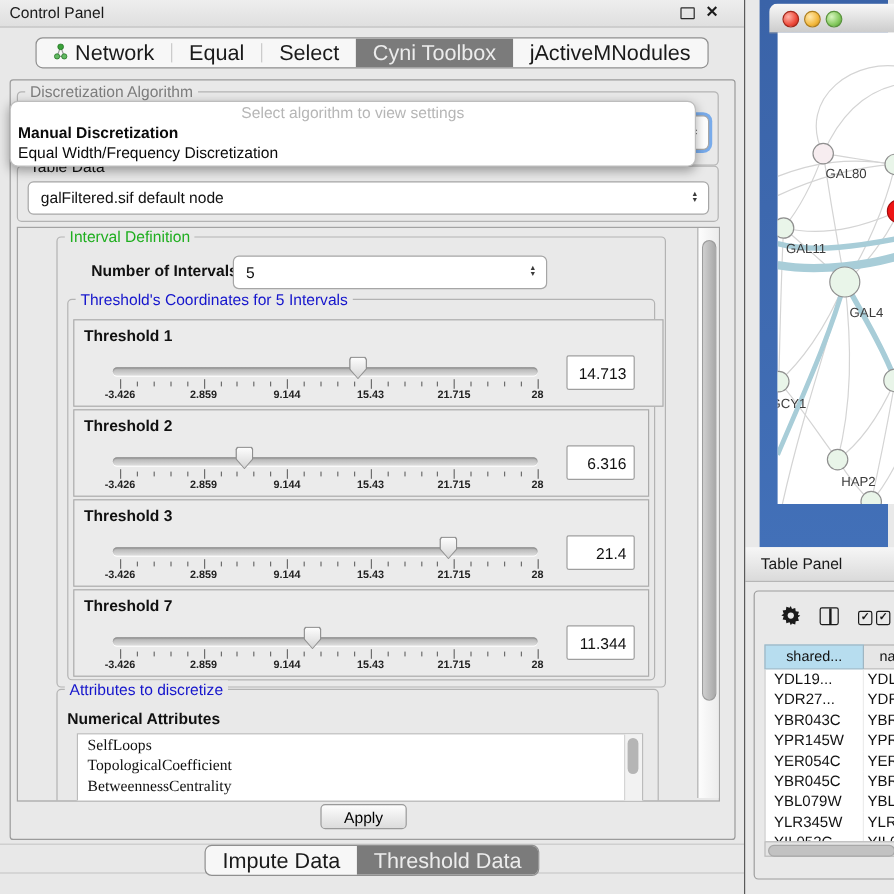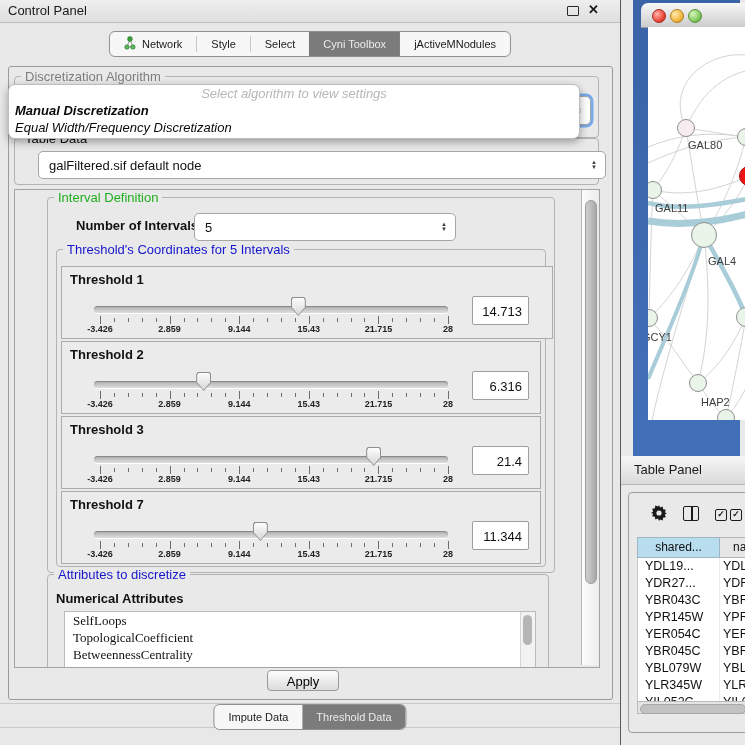--- a/index.html
+++ b/index.html
@@ -12,42 +12,42 @@
             border-bottom:1px solid #bdbdbd;}
   #titlebar .title{position:absolute;left:8px;top:3px;font-size:13px;color:#1a1a1a;}
   #float-icon{position:absolute;left:567px;top:6px;width:10px;height:8px;border:1.4px solid #2a2a2a;border-radius:1px;}
   #close-icon{position:absolute;left:588px;top:2px;font-size:13px;font-weight:900;color:#1a1a1a;}
 
   
   .tabbar{position:absolute;display:flex;align-items:stretch;background:#f7f7f7;border:1px solid #8f8f8f;
           border-radius:6px;overflow:hidden;height:24px;}
   #top-tabbar{top:31px;left:310px;transform:translateX(-50%);}
   #bottom-tabbar{top:704px;left:310px;transform:translateX(-50%);}
-  .tab{display:flex;align-items:center;gap:5px;padding:0 14px;font-size:11px;color:#1a1a1a;white-space:nowrap;}
+  .tab{display:flex;align-items:center;gap:5px;padding:0 14px;font-size:18px;color:#1a1a1a;white-space:nowrap;}
   .tab.selected{background:#7b7b7b;color:#ececec;}
   .tab-sep{width:1px;background:#c9c9c9;margin:4px 0;}
 
   
   #content-outer{position:absolute;left:8px;top:66px;width:603px;height:632px;background:#e9e9e9;
                  border:1px solid #9b9b9b;border-radius:3px;}
 
   .groupbox{position:absolute;border:1px solid #b3b3b3;border-radius:4px;}
   .legend{position:absolute;left:6px;top:-8px;background:#e9e9e9;padding:0 4px;font-size:13px;line-height:15px;}
 
   .combo{position:absolute;background:#fff;border:1px solid #a6a6a6;border-radius:5px;}
   .combo .val{position:absolute;left:10px;top:50%;transform:translateY(-50%);font-size:13px;color:#111;}
   .stepper{position:absolute;right:8px;top:50%;transform:translateY(-50%);display:flex;flex-direction:column;
            line-height:5px;font-size:6px;color:#3a3a3a;text-align:center;}
 
   
   #alg-combo{box-shadow:0 0 0 2.5px rgba(100,160,235,.85);}
 
   
   #algo-popup{position:absolute;left:8px;top:84px;width:570px;height:53px;background:#fff;border:1px solid #bdbdbd;
-              border-radius:7px;box-shadow:0 3px 9px rgba(0,0,0,.35);z-index:40;overflow:hidden;font-style:italic;}
+              border-radius:7px;box-shadow:0 3px 9px rgba(0,0,0,.35);z-index:40;overflow:hidden;}
   #algo-popup .ph{position:absolute;left:0;top:1px;width:100%;text-align:center;color:#b6b6b6;font-size:13px;}
   #algo-popup .opt1{position:absolute;left:6px;top:18px;font-weight:bold;font-size:13px;color:#0a0a0a;}
   #algo-popup .opt2{position:absolute;left:6px;top:35px;font-size:13px;color:#0a0a0a;}
 
   
   #scrollpane{position:absolute;left:14px;top:189px;width:584px;height:477px;border:1px solid #a3a3a3;
               background:#e9e9e9;overflow:hidden;}
   #sp-vsb{position:absolute;left:566px;top:0;width:17px;height:475px;background:linear-gradient(90deg,#fdfdfd,#ececec);
           border-left:1px solid #b3b3b3;}
   #sp-vsb .thumb{position:absolute;left:3px;top:10px;width:10px;height:382px;border-radius:6px;
@@ -145,21 +145,21 @@
                 <path d="M6 3 L3 11 M6 3 L9 11 M3 11 L9 11"></path>
               </g>
               <circle cx="6" cy="3" r="2.4" fill="#3aa13a" stroke="#1d701d" stroke-width=".6"></circle>
               <circle cx="3" cy="11" r="2.2" fill="#62b862" stroke="#1d701d" stroke-width=".6"></circle>
               <circle cx="9" cy="11" r="2.2" fill="#62b862" stroke="#1d701d" stroke-width=".6"></circle>
             </svg></span>
           <span>Network</span>
         </div>
         <div class="tab-sep"></div>
         <div class="tab">
-          <span>Style</span>
+          <span>Equal</span>
         </div>
         <div class="tab-sep"></div>
         <div class="tab">
           <span>Select</span>
         </div>
         <div class="tab selected">
           <span>Cyni Toolbox</span>
         </div>
         <div class="tab">
           <span>jActiveMNodules</span>
@@ -179,21 +179,21 @@
     </div>
 
     <div id="algo-popup">
       <div class="ph">Select algorithm to view settings</div>
       <div class="opt1">Manual Discretization</div>
       <div class="opt2">Equal Width/Frequency Discretization</div>
     </div>
 
     <div class="groupbox" style="left:14px;top:138px;width:583px;height:45px;">
       <span class="legend">Table Data</span>
-      <div class="combo" style="left:8px;top:12px;width:566px;height:26px;margin-left:15px;">
+      <div class="combo" style="left:8px;top:12px;width:566px;height:26px;">
         <span class="val">galFiltered.sif default node</span>
         <span class="stepper">
             <span>▲</span>
             <span>▼</span>
           </span>
       </div>
     </div>
 
     <div id="scrollpane">
       <div class="groupbox" style="left:32px;top:7px;width:506px;height:374px;">

